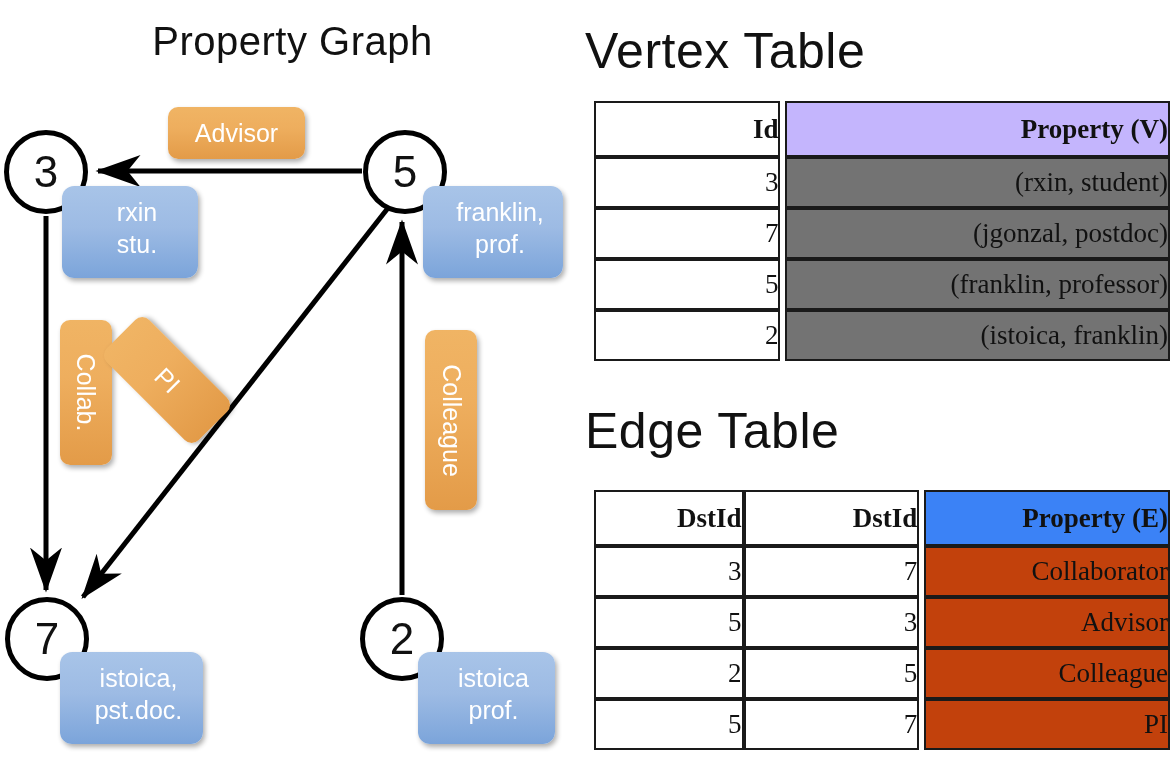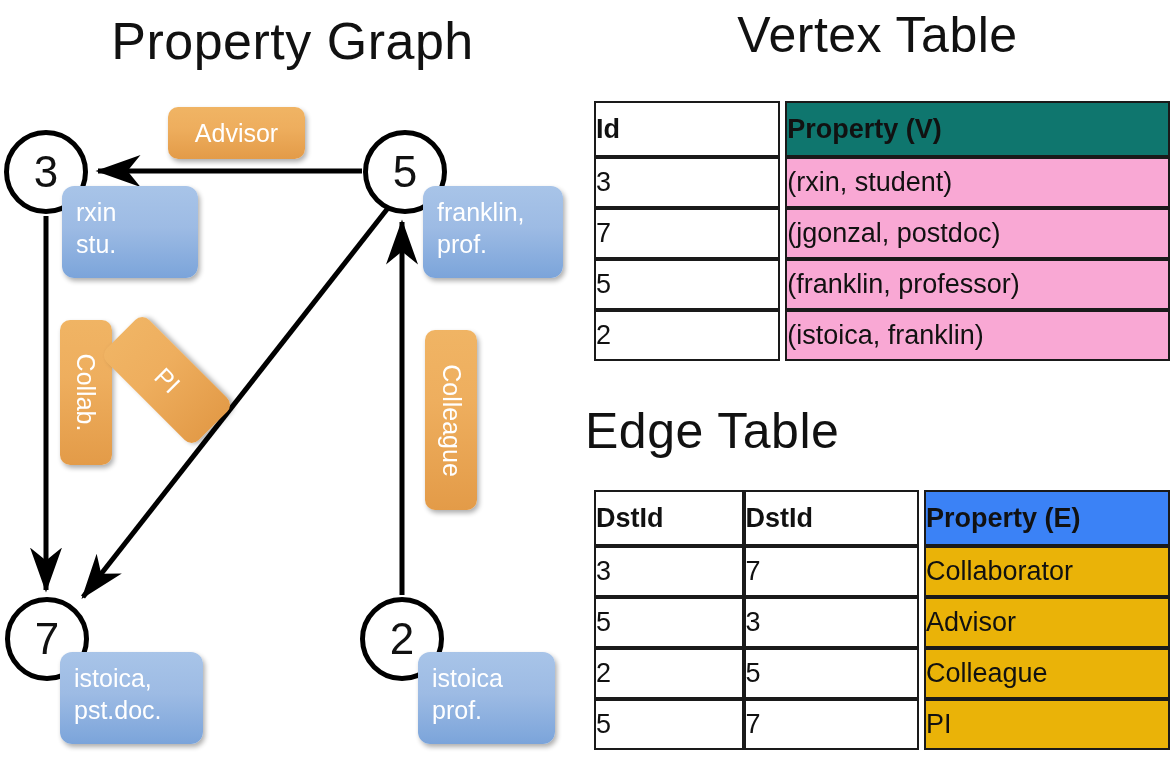--- a/index.html
+++ b/index.html
@@ -22,27 +22,26 @@
     font-family: "Liberation Sans", sans-serif;
     font-weight: 300;
     color: #111;
     white-space: nowrap;
     letter-spacing: 0.5px;
   }
   #title-property-graph {
     left: 0; top: 10px;
     width: 585px;
     text-align: center;
-    font-size: 52px;
+    font-size: 40px;
     line-height: 62px;
   }
   #title-vertex-table {
-    left: 585px; top: 4px;
+    left: 585px; top: 20px;
     width: 585px;
-    text-align: center;
     font-size: 50px;
     line-height: 62px;
   }
   #title-edge-table {
     left: 585px; top: 400px;
     width: 585px;
     text-align: left;
     font-size: 50px;
     line-height: 62px;
   }
@@ -89,20 +88,21 @@
     background: linear-gradient(to bottom, #a8c4e8 0%, #9dbbe4 45%, #7ba4da 100%);
     box-shadow: 2px 3px 5px rgba(0,0,0,0.32);
     color: #ffffff;
     font-size: 25px;
     line-height: 32px;
     font-family: "Liberation Sans", sans-serif;
     font-weight: 300;
     padding: 10px 0 10px 14px;
     box-sizing: border-box;
     white-space: pre-line;
+    text-align: center;
   }
   #prop-rxin     { left: 62px;  top: 186px; width: 136px; height: 92px; }
   #prop-franklin { left: 423px; top: 186px; width: 140px; height: 92px; }
   #prop-jgonzal  { left: 60px;  top: 652px; width: 143px; height: 92px; }
   #prop-istoica  { left: 418px; top: 652px; width: 137px; height: 92px; }
 
   
   .edge-label {
     position: absolute;
     border-radius: 10px;
@@ -142,48 +142,48 @@
   .tbl {
     position: absolute;
     border-collapse: separate;
     border-spacing: 0;
     font-family: "Liberation Sans", sans-serif;
   }
   .tbl td, .tbl th {
     border: 2px solid #1a1a1a;
     font-weight: 300;
     font-size: 27px;
-    text-align: left;
+    text-align: right;
     padding: 0;
     height: 47px;
     background: #ffffff;
     color: #111;
-    font-family: Liberation Sans, sans-serif;
+    font-family: Liberation Serif, serif;
   }
   .tbl th {
     font-weight: bold;
     font-size: 27px;
     height: 52px;
   }
   .gap-col {
     border: none !important;
     background: transparent !important;
     width: 5px;
     padding: 0;
   }
 
   #vertex-table { left: 594px; top: 101px; }
   #vertex-table .col-id   { width: 185px; }
-  #vertex-table .col-prop { width: 385px; background: #f9a8d4; }
-  #vertex-table th.col-prop { background: #0f766e; }
+  #vertex-table .col-prop { width: 385px; background: #737373; }
+  #vertex-table th.col-prop { background: #c4b5fd; }
 
   #edge-table { left: 594px; top: 490px; }
   #edge-table .col-src  { width: 148px; }
   #edge-table .col-dst  { width: 175px; }
-  #edge-table .col-prop { width: 245px; background: #eab308; }
+  #edge-table .col-prop { width: 245px; background: #c2410c; }
   #edge-table th.col-prop { background: #3b82f6; }
 </style>
 </head>
 <body>
 
 <div id="graph-panel">
 
   <div class="title" id="title-property-graph">Property Graph</div>
 
   <svg id="graph-edges" viewBox="0 0 585 760" xmlns="http://www.w3.org/2000/svg">

